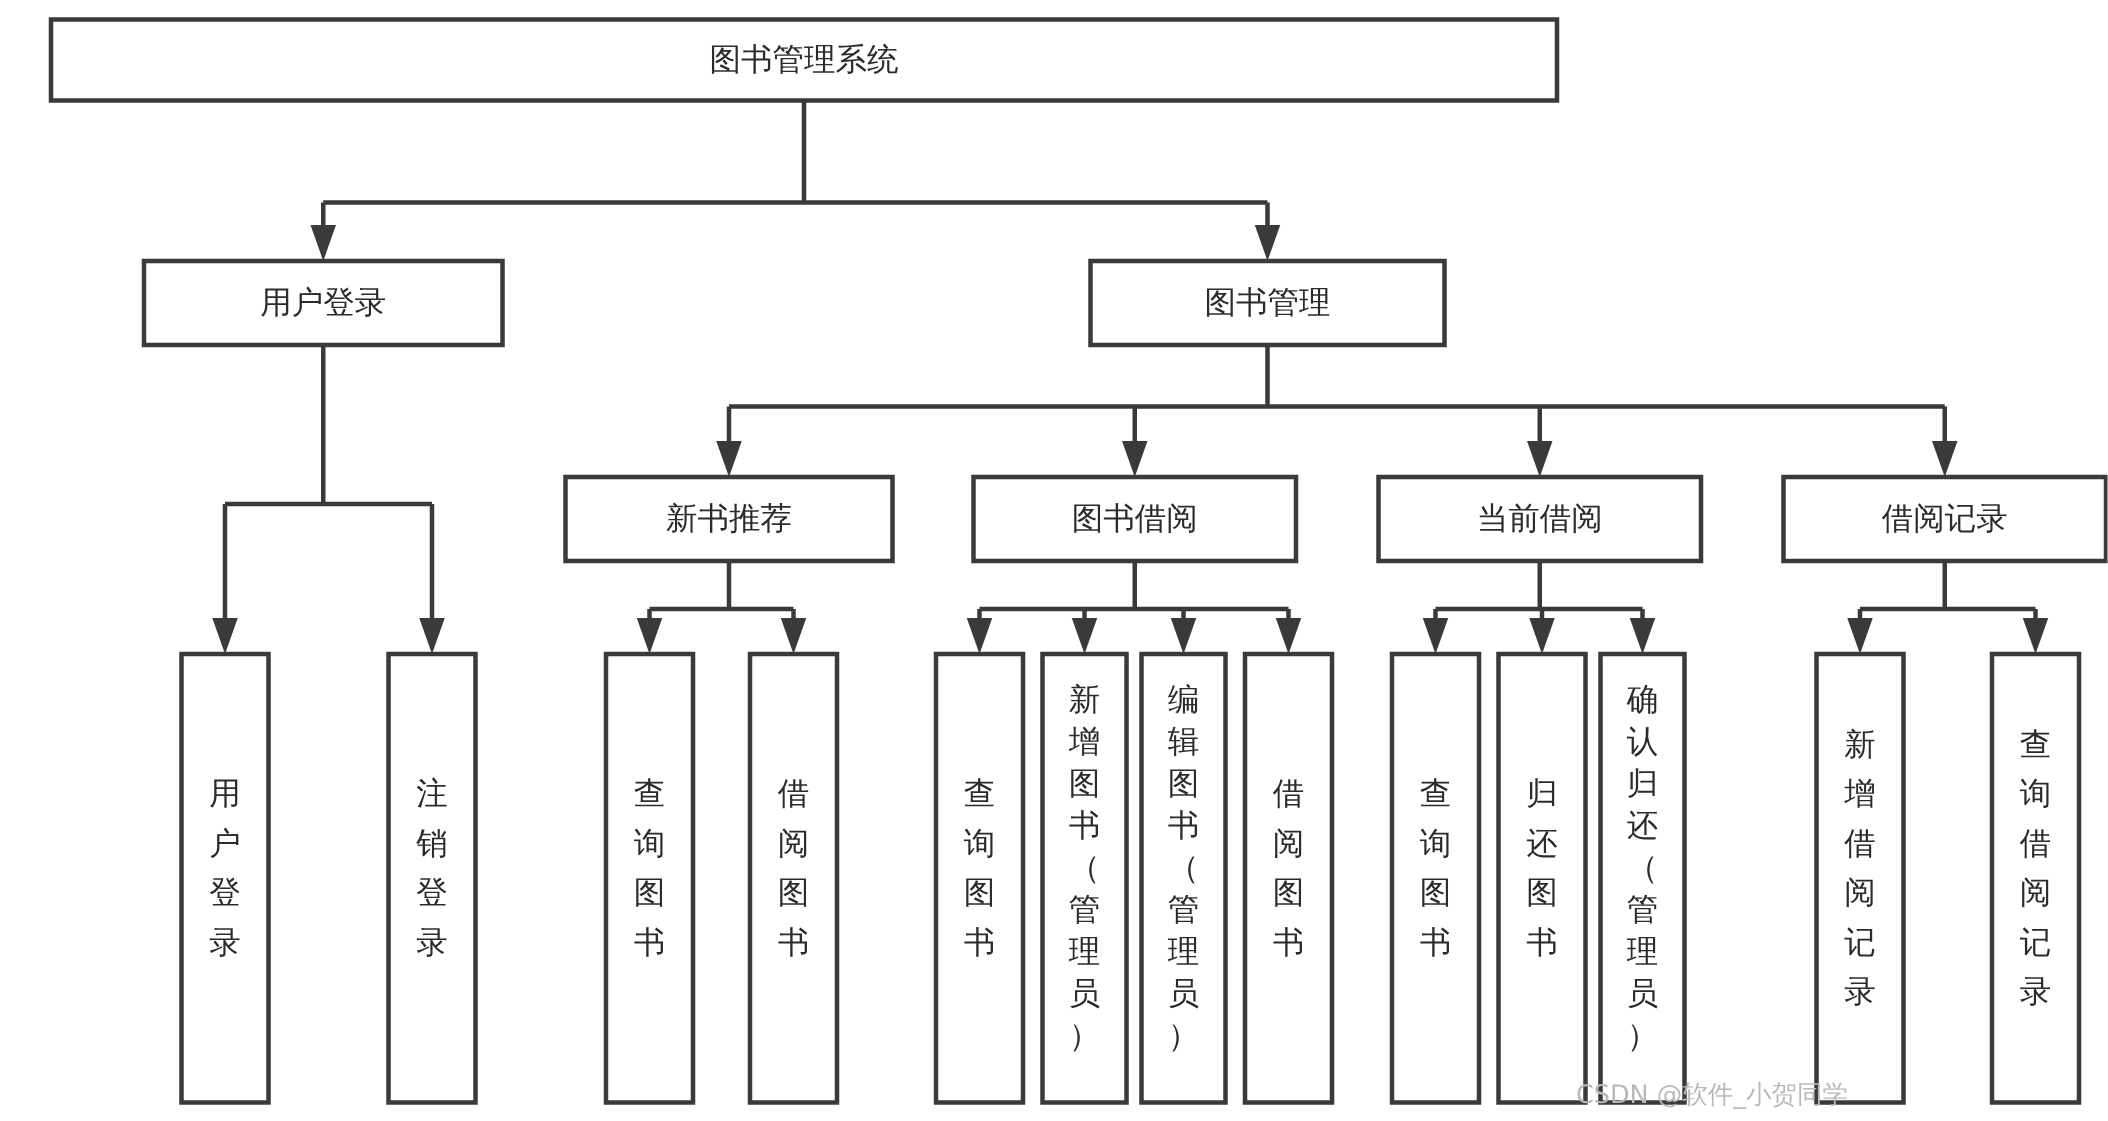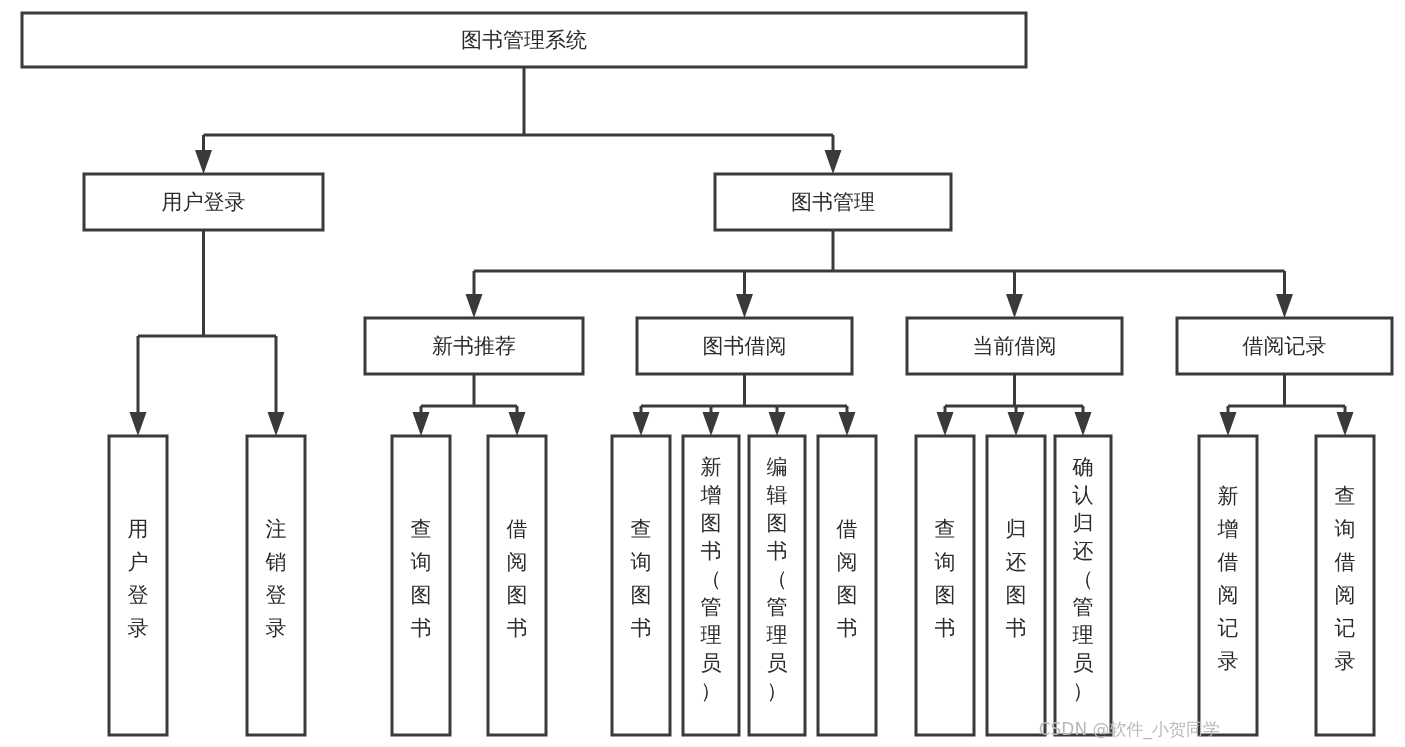--- a/index.html
+++ b/index.html
@@ -9,21 +9,21 @@
   }
   body {
     width: 1405px;
     height: 747px;
     position: relative;
     font-family: "Liberation Sans", "DejaVu Sans", sans-serif;
     overflow: hidden;
   }
   #diagram-root {
     position: absolute;
-    left: 4px;
+    left: 16px;
     top: 0;
     width: 1228px;
     height: 747px;
     text-decoration: underline;
   }
   svg#flowchart {
     display: block;
     width: 1405px;
     height: 747px;
   }

